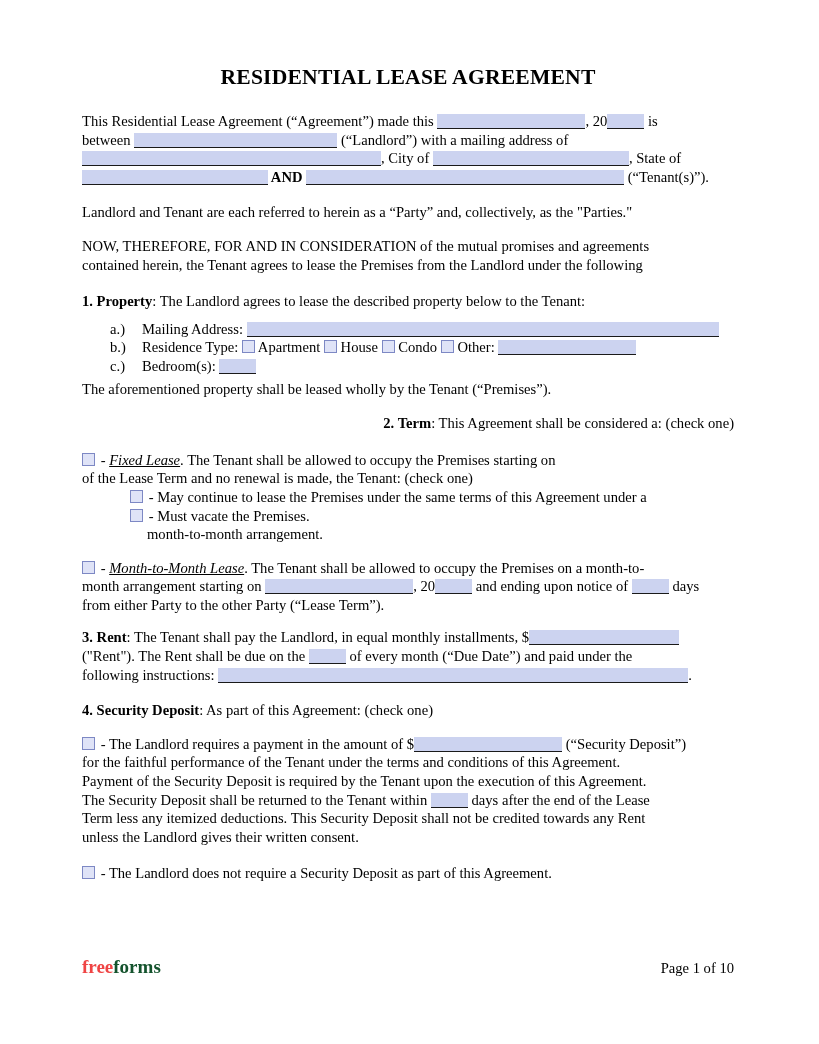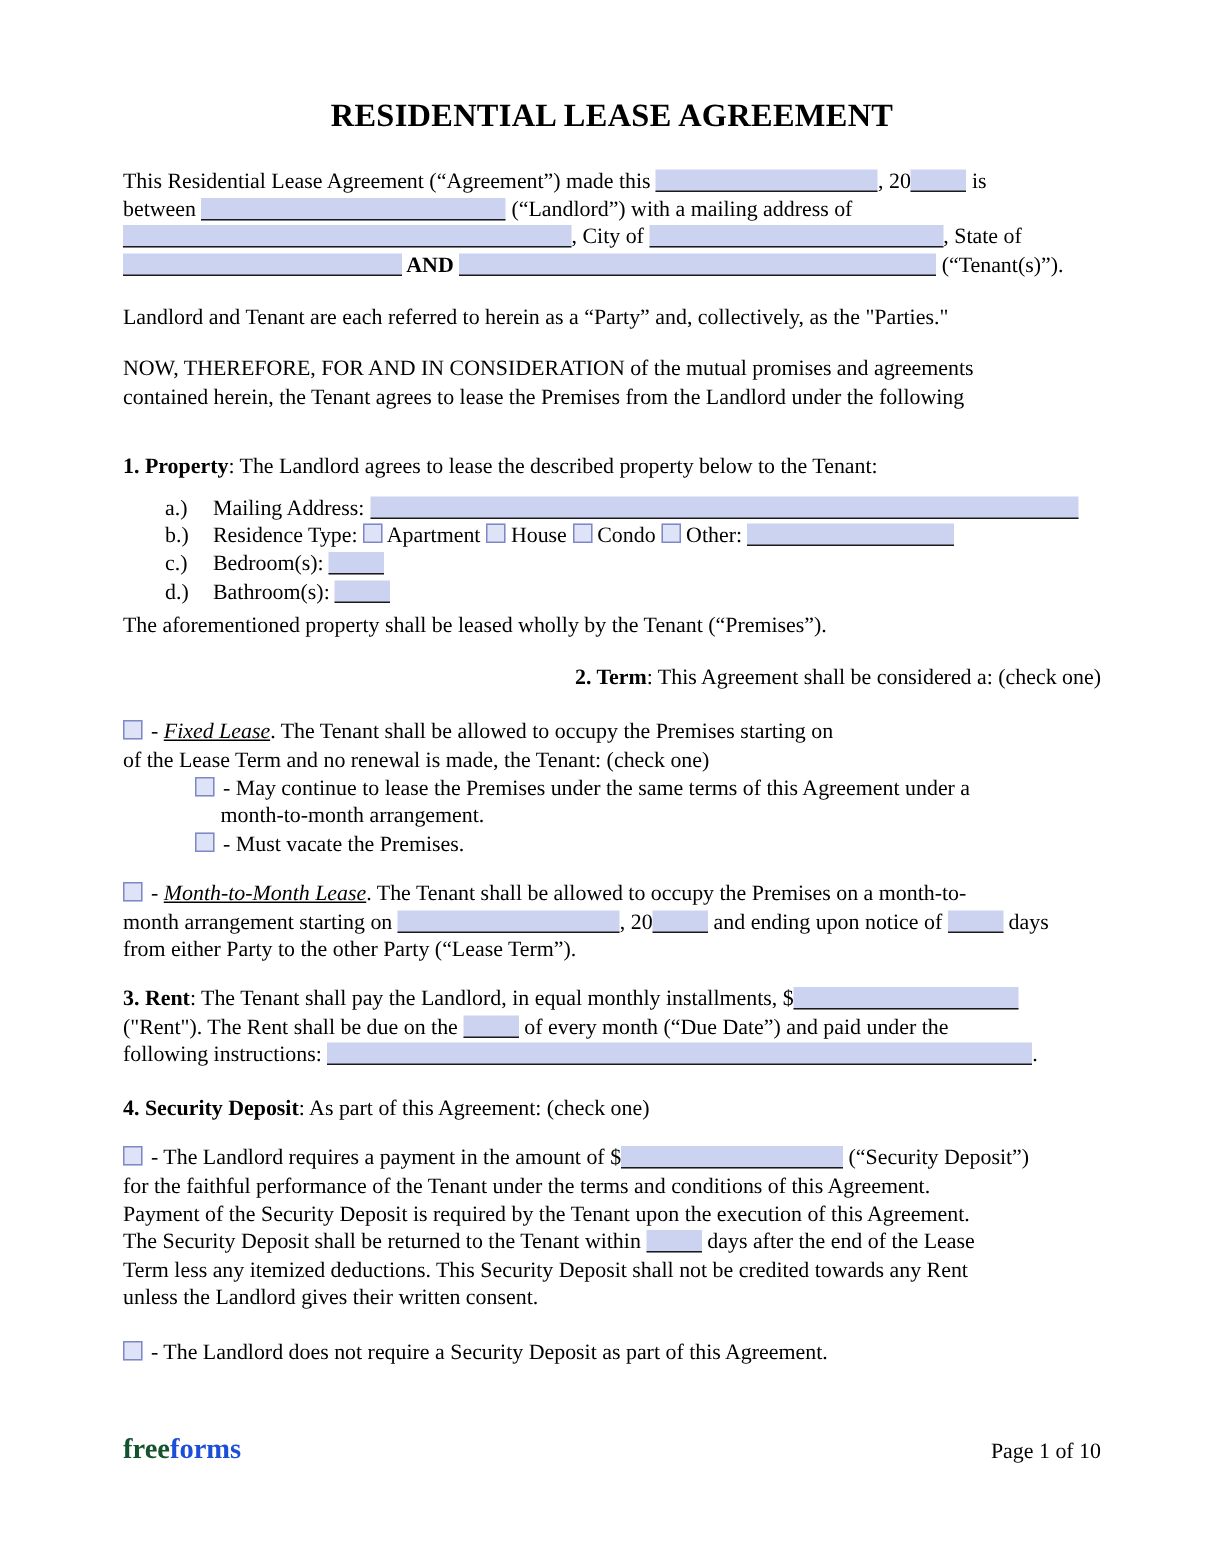--- a/index.html
+++ b/index.html
@@ -24,37 +24,37 @@
     border:1px solid #7d88c4;vertical-align:-1px;
   }
   .cb-sp{margin-right:2px;}
   .indent1{padding-left:28px;}
   .lbl{display:inline-block;min-width:24px;margin-right:8px;}
   .indent2{padding-left:48px;}
   .indent2b{padding-left:65px;}
   #p-intro{margin-top:22px;}
   #p-parties{margin-top:17px;}
   #p-cons{margin-top:15px;}
-  #h-prop{margin-top:28px;}
+  #h-prop{margin-top:18px;}
   #list-prop{margin-top:9px;}
   #p-note{margin-top:4px;}
   #h-term{margin-top:16px;text-align:right;}
   #blk-fixed{margin-top:18px;}
   #blk-m2m{margin-top:15px;}
   #blk-rent{margin-top:14px;}
   #h-dep{margin-top:17px;}
   #blk-dep{margin-top:15px;}
   #p-nodep{margin-top:18px;}
   .footer{
     position:absolute;left:82px;right:82px;top:956px;
     display:flex;justify-content:space-between;align-items:baseline;
   }
   .brand{font-size:19px;font-weight:bold;line-height:22px;}
-  .brand-free{color:#14532d;}
-  .brand-forms{color:#1d4ed8;}
+  .brand-free{color:#ef4444;}
+  .brand-forms{color:#14532d;}
   .page-num{font-size:14.6px;color:#000;}
 </style>
 </head>
 <body>
 
 <div class="page">
   <div class="content">
 
     <h1 class="title">RESIDENTIAL LEASE AGREEMENT</h1>
 
@@ -89,48 +89,45 @@
     <div class="para" id="list-prop">
       <div class="line indent1">
         <span class="lbl">a.)</span><span>Mailing Address: </span><span class="blank w472"></span>
       </div>
       <div class="line indent1">
         <span class="lbl">b.)</span><span>Residence Type: </span><span class="cb"></span><span> Apartment </span><span class="cb"></span><span> House </span><span class="cb"></span><span> Condo </span><span class="cb"></span><span> Other: </span><span class="blank w138"></span>
       </div>
       <div class="line indent1">
         <span class="lbl">c.)</span><span>Bedroom(s): </span><span class="blank w37"></span>
       </div>
-      <div class="line indent1">
-        <span class="lbl">d.)</span><span>Bathroom(s): </span><span class="blank w37"></span>
-      </div>
     </div>
 
     <div class="para" id="p-note">
       <div class="line"><span>The aforementioned property shall be leased wholly by the Tenant (“Premises”).</span></div>
     </div>
 
     <div class="para" id="h-term">
       <div class="line"><span class="b">2. Term</span><span>: This Agreement shall be considered a: (check one)</span></div>
     </div>
 
     <div class="para" id="blk-fixed">
       <div class="line">
         <span class="cb cb-sp"></span><span> - </span><span class="lease-name">Fixed Lease</span><span>. The Tenant shall be allowed to occupy the Premises starting on</span>
       </div>
       <div class="line">
         <span>of the Lease Term and no renewal is made, the Tenant: (check one)</span>
       </div>
       <div class="line indent2">
         <span class="cb cb-sp"></span><span> - May continue to lease the Premises under the same terms of this Agreement under a</span>
       </div>
+      <div class="line indent2">
+        <span class="cb cb-sp"></span><span> - Must vacate the Premises.</span>
+      </div>
       <div class="line indent2b">
         <span>month-to-month arrangement.</span>
-      </div>
-      <div class="line indent2">
-        <span class="cb cb-sp"></span><span> - Must vacate the Premises.</span>
       </div>
     </div>
 
     <div class="para" id="blk-m2m">
       <div class="line">
         <span class="cb cb-sp"></span><span> - </span><span class="lease-name">Month-to-Month Lease</span><span>. The Tenant shall be allowed to occupy the Premises on a month-to-</span>
       </div>
       <div class="line">
         <span>month arrangement starting on </span><span class="blank w148"></span><span>, 20</span><span class="blank w37"></span><span> and ending upon notice of </span><span class="blank w37"></span><span> days</span>
       </div>

